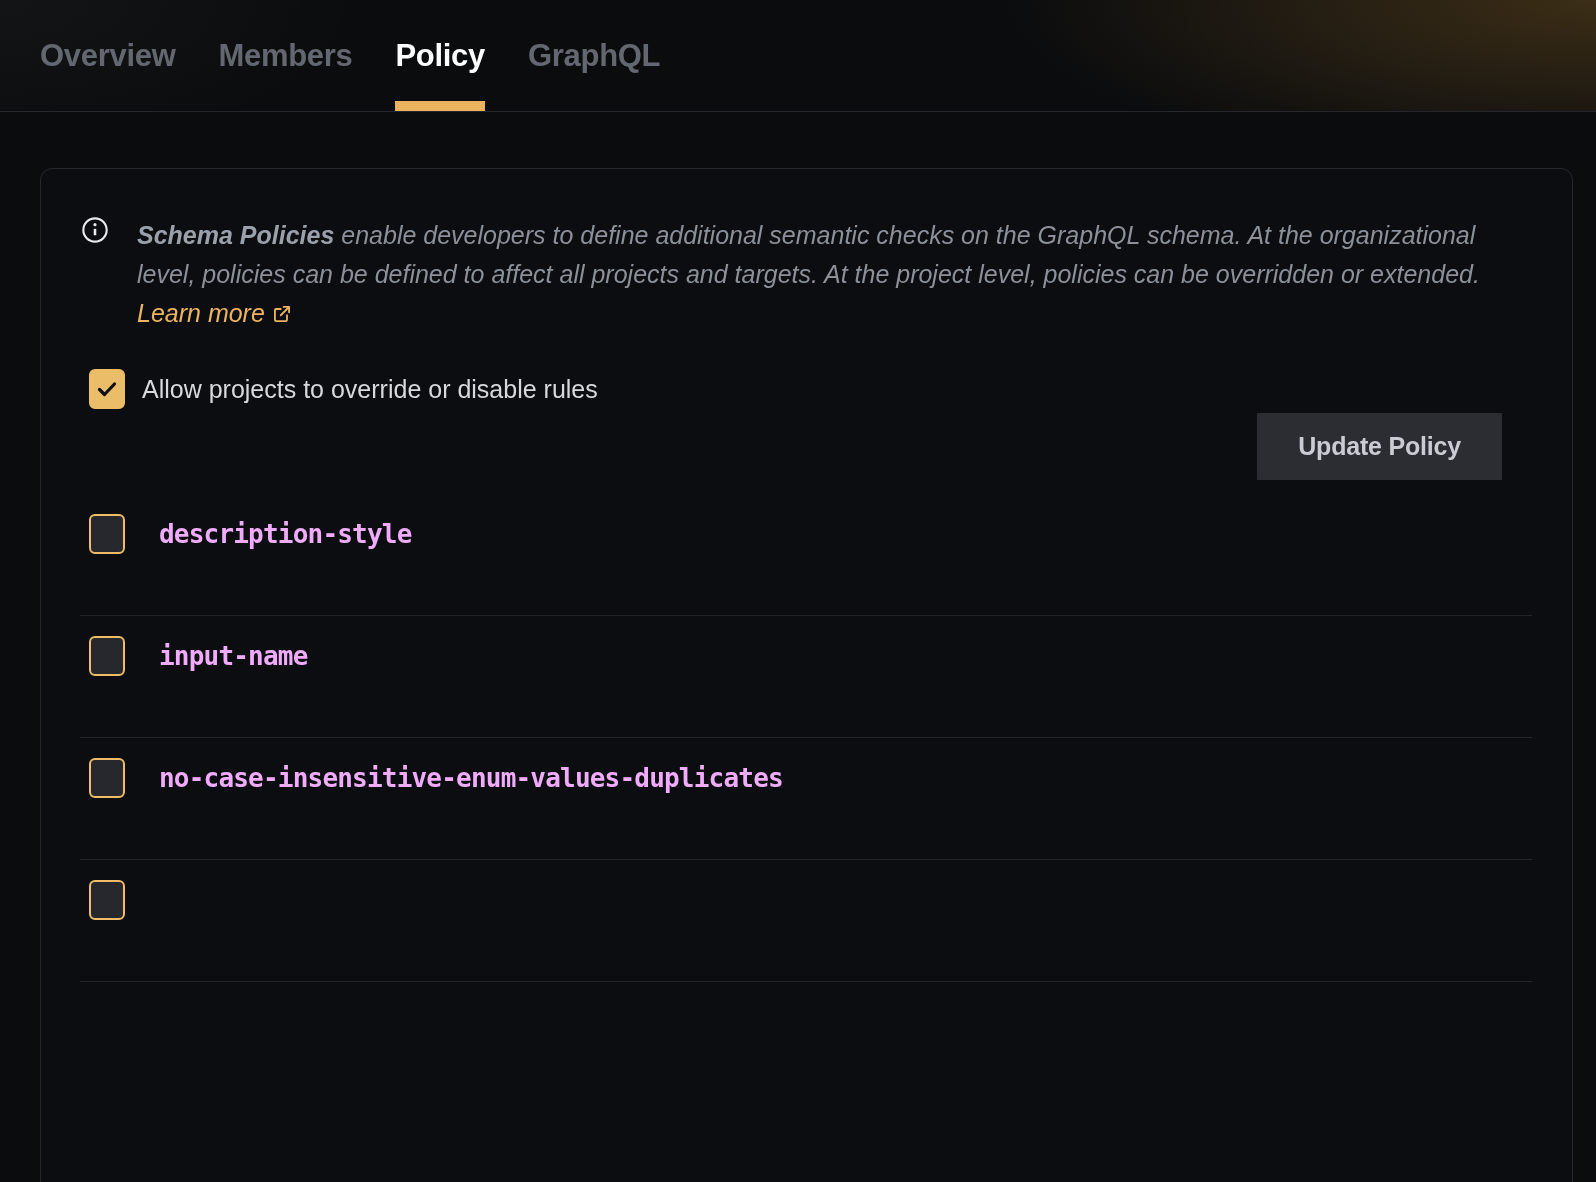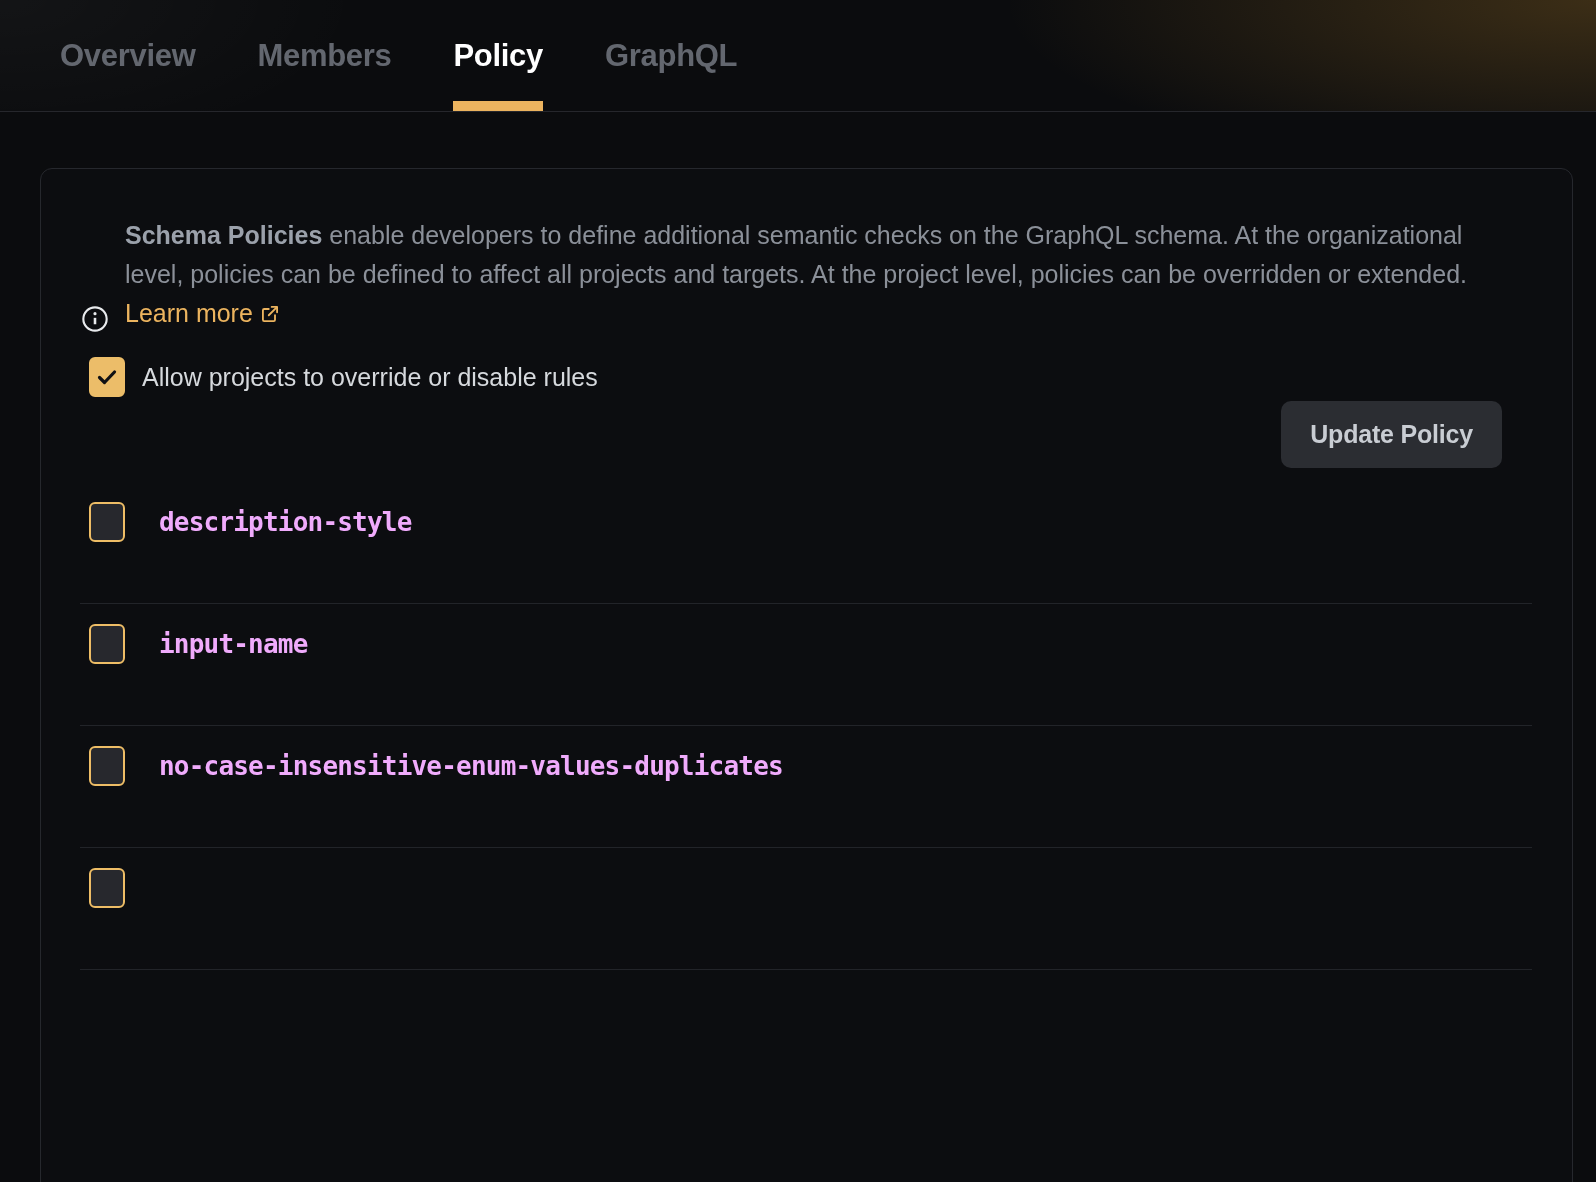--- a/index.html
+++ b/index.html
@@ -11,22 +11,22 @@
     background: #0b0c0e;
     font-family: "Liberation Sans", sans-serif;
   }
 
   
   .tabbar {
     position: relative;
     height: 112px;
     display: flex;
     align-items: stretch;
-    gap: 62px;
-    padding: 0 60px;
+    gap: 43px;
+    padding: 0 40px;
     border-bottom: 1px solid #26272c;
     background:
       radial-gradient(820px 240px at 100% 0%, rgba(173,124,42,0.30), rgba(173,124,42,0) 72%),
       radial-gradient(520px 220px at 0% 0%, rgba(255,255,255,0.035), rgba(255,255,255,0) 70%),
       #0b0c0e;
   }
   .tab {
     position: relative;
     display: flex;
     align-items: center;
@@ -64,23 +64,24 @@
     font-size: 33px;
     font-weight: 700;
     letter-spacing: -0.4px;
     color: #ffffff;
     margin-bottom: 31px;
   }
 
   
   .info-row {
     display: flex;
-    align-items: flex-end;
-    gap: 16px;
+    align-items: flex-start;
+    gap: 28px;
     padding-left: 1px;
+    font-style: italic;
   }
   .info-icon {
     flex: 0 0 auto;
     width: 28px;
     height: 28px;
     color: #e8eaed;
   }
   .info-text {
     max-width: 1372px;
     font-size: 25px;
@@ -125,21 +126,21 @@
     width: 24px;
     height: 24px;
     color: #101114;
   }
   .checkbox.checked .check { display: block; }
 
   .allow-row {
     display: flex;
     align-items: center;
     gap: 17px;
-    margin-top: 24px;
+    margin-top: 36px;
     padding-left: 9px;
   }
   .allow-label {
     font-size: 25px;
     color: #d6d9dd;
   }
 
   
   .button-row {
     display: flex;
@@ -148,22 +149,22 @@
     margin-top: 4px;
   }
   .update-btn {
     border: none;
     background: #2b2d32;
     color: #c9cdd3;
     font-family: "Liberation Sans", sans-serif;
     font-size: 25px;
     font-weight: 700;
     letter-spacing: -0.2px;
-    padding: 19px 29px;
-    border-radius: 10px;
+    padding: 19px 41px;
+    border-radius: 1px;
     cursor: pointer;
   }
 
   
   .rules-list { margin-top: 14px; }
   .rule-row {
     display: flex;
     align-items: center;
     gap: 34px;
     padding: 20px 0 61px 9px;

